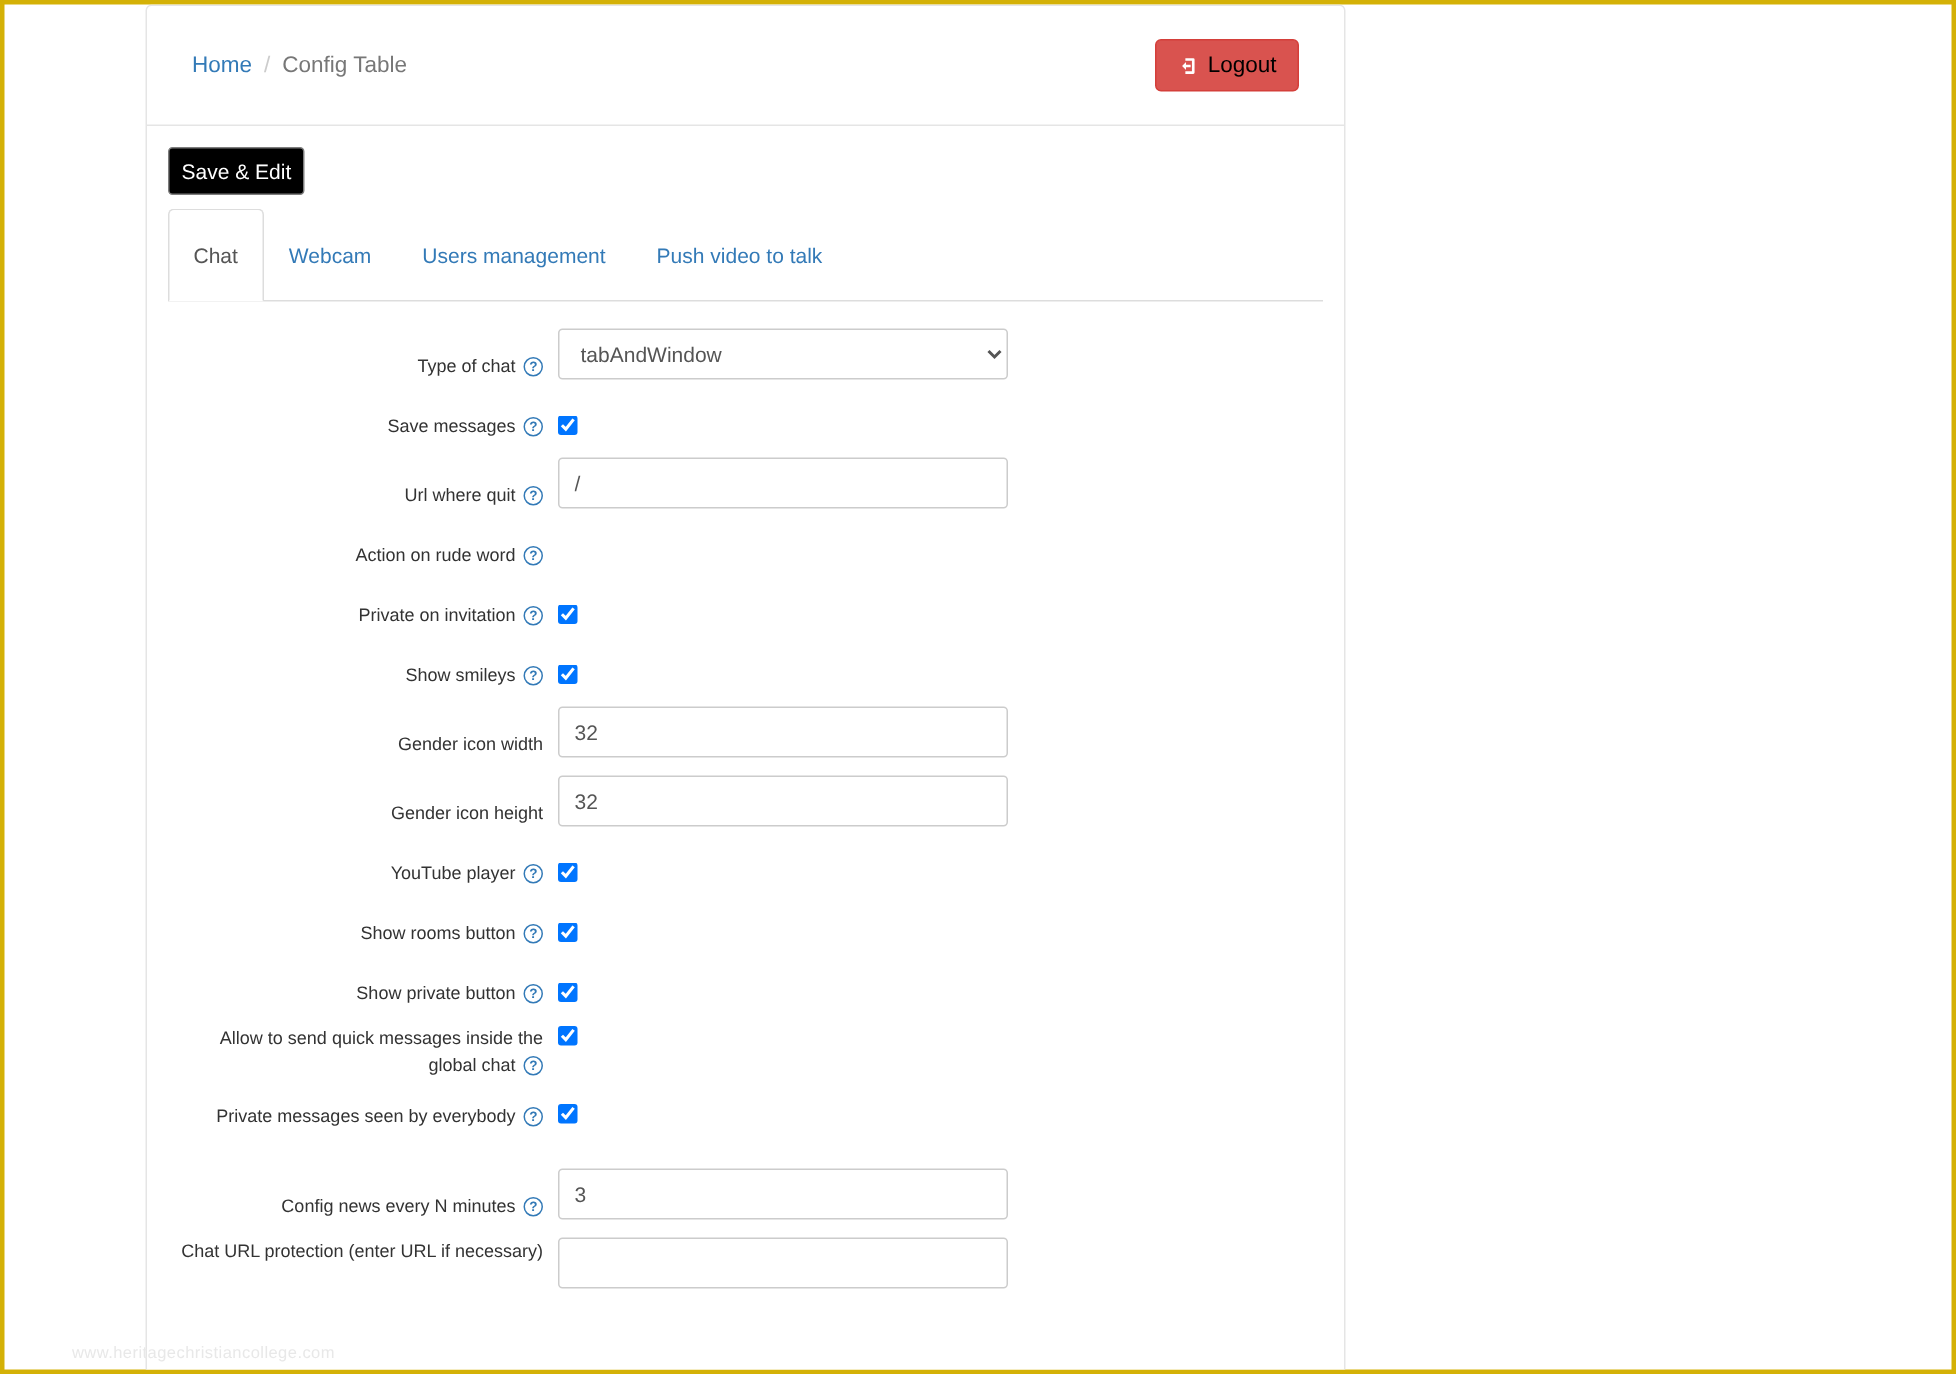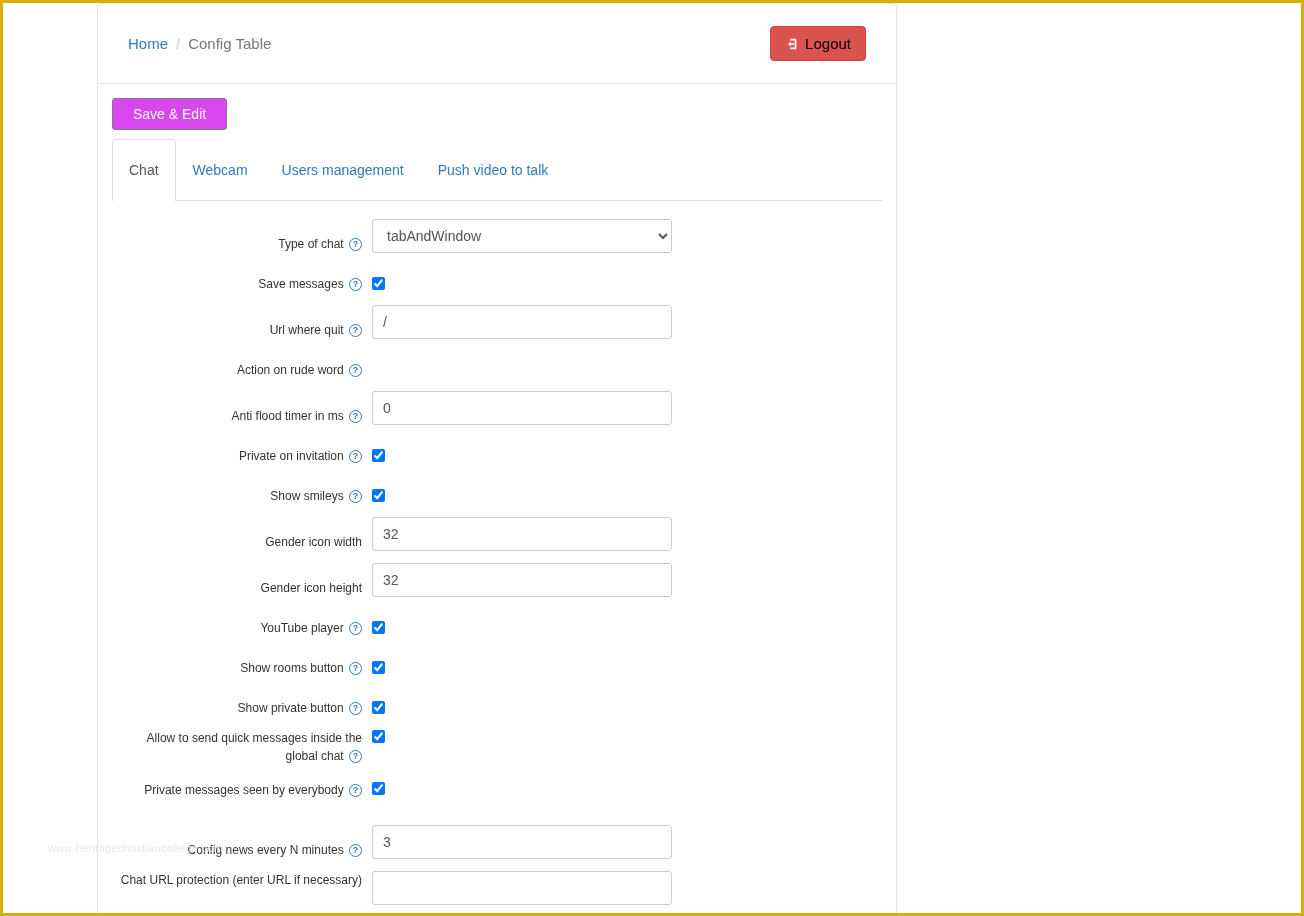--- a/index.html
+++ b/index.html
@@ -50,25 +50,25 @@
     cursor: pointer;
     display: inline-flex;
     align-items: center;
     gap: 6px;
   }
   .btn-logout svg { width: 14px; height: 14px; fill: #fff; }
   .panel-body {
     padding: 14px 14px 40px 14px;
   }
   .btn-save {
-    background: #d946ef;
+    background: #000000;
     color: #fff;
     border: 1px solid #7d7d7d;
     border-radius: 3px;
-    padding: 7px 20px;
+    padding: 7px 8px;
     font-size: 14px;
     cursor: pointer;
     margin: 0 0 0 0;
   }
   .tabs {
     list-style: none;
     display: flex;
     border-bottom: 1px solid #ddd;
     margin-top: 8px;
   }
@@ -141,21 +141,21 @@
     appearance: auto;
   }
   input[type=checkbox] {
     width: 13px;
     height: 13px;
     margin-top: 1px;
   }
   .watermark {
     position: absolute;
     left: 48px;
-    top: 842px;
+    top: 896px;
     font-size: 11px;
     color: #e8e8e8;
     letter-spacing: 0.3px;
   }
 </style>
 </head>
 <body>
 
 <div class="page">
   <div class="panel">
@@ -196,24 +196,20 @@
 
         <div class="form-row">
           <div class="label-col"><span>Url where quit</span> <span class="help-icon">?</span></div>
           <div class="input-col"><input type="text" class="form-control" value="/" style=""></div>
         </div>
 
         <div class="form-row">
           <div class="label-col"><span>Action on rude word</span> <span class="help-icon">?</span></div>
         </div>
 
-        <div class="form-row">
-          <div class="label-col"><span>Anti flood timer in ms</span> <span class="help-icon">?</span></div>
-          <div class="input-col"><input type="text" class="form-control" value="0" style=""></div>
-        </div>
 
         <div class="form-row">
           <div class="label-col"><span>Private on invitation</span> <span class="help-icon">?</span></div>
           <div class="input-col"><input type="checkbox" checked="" style=""></div>
         </div>
 
         <div class="form-row">
           <div class="label-col"><span>Show smileys</span> <span class="help-icon">?</span></div>
           <div class="input-col"><input type="checkbox" checked="" style=""></div>
         </div>

